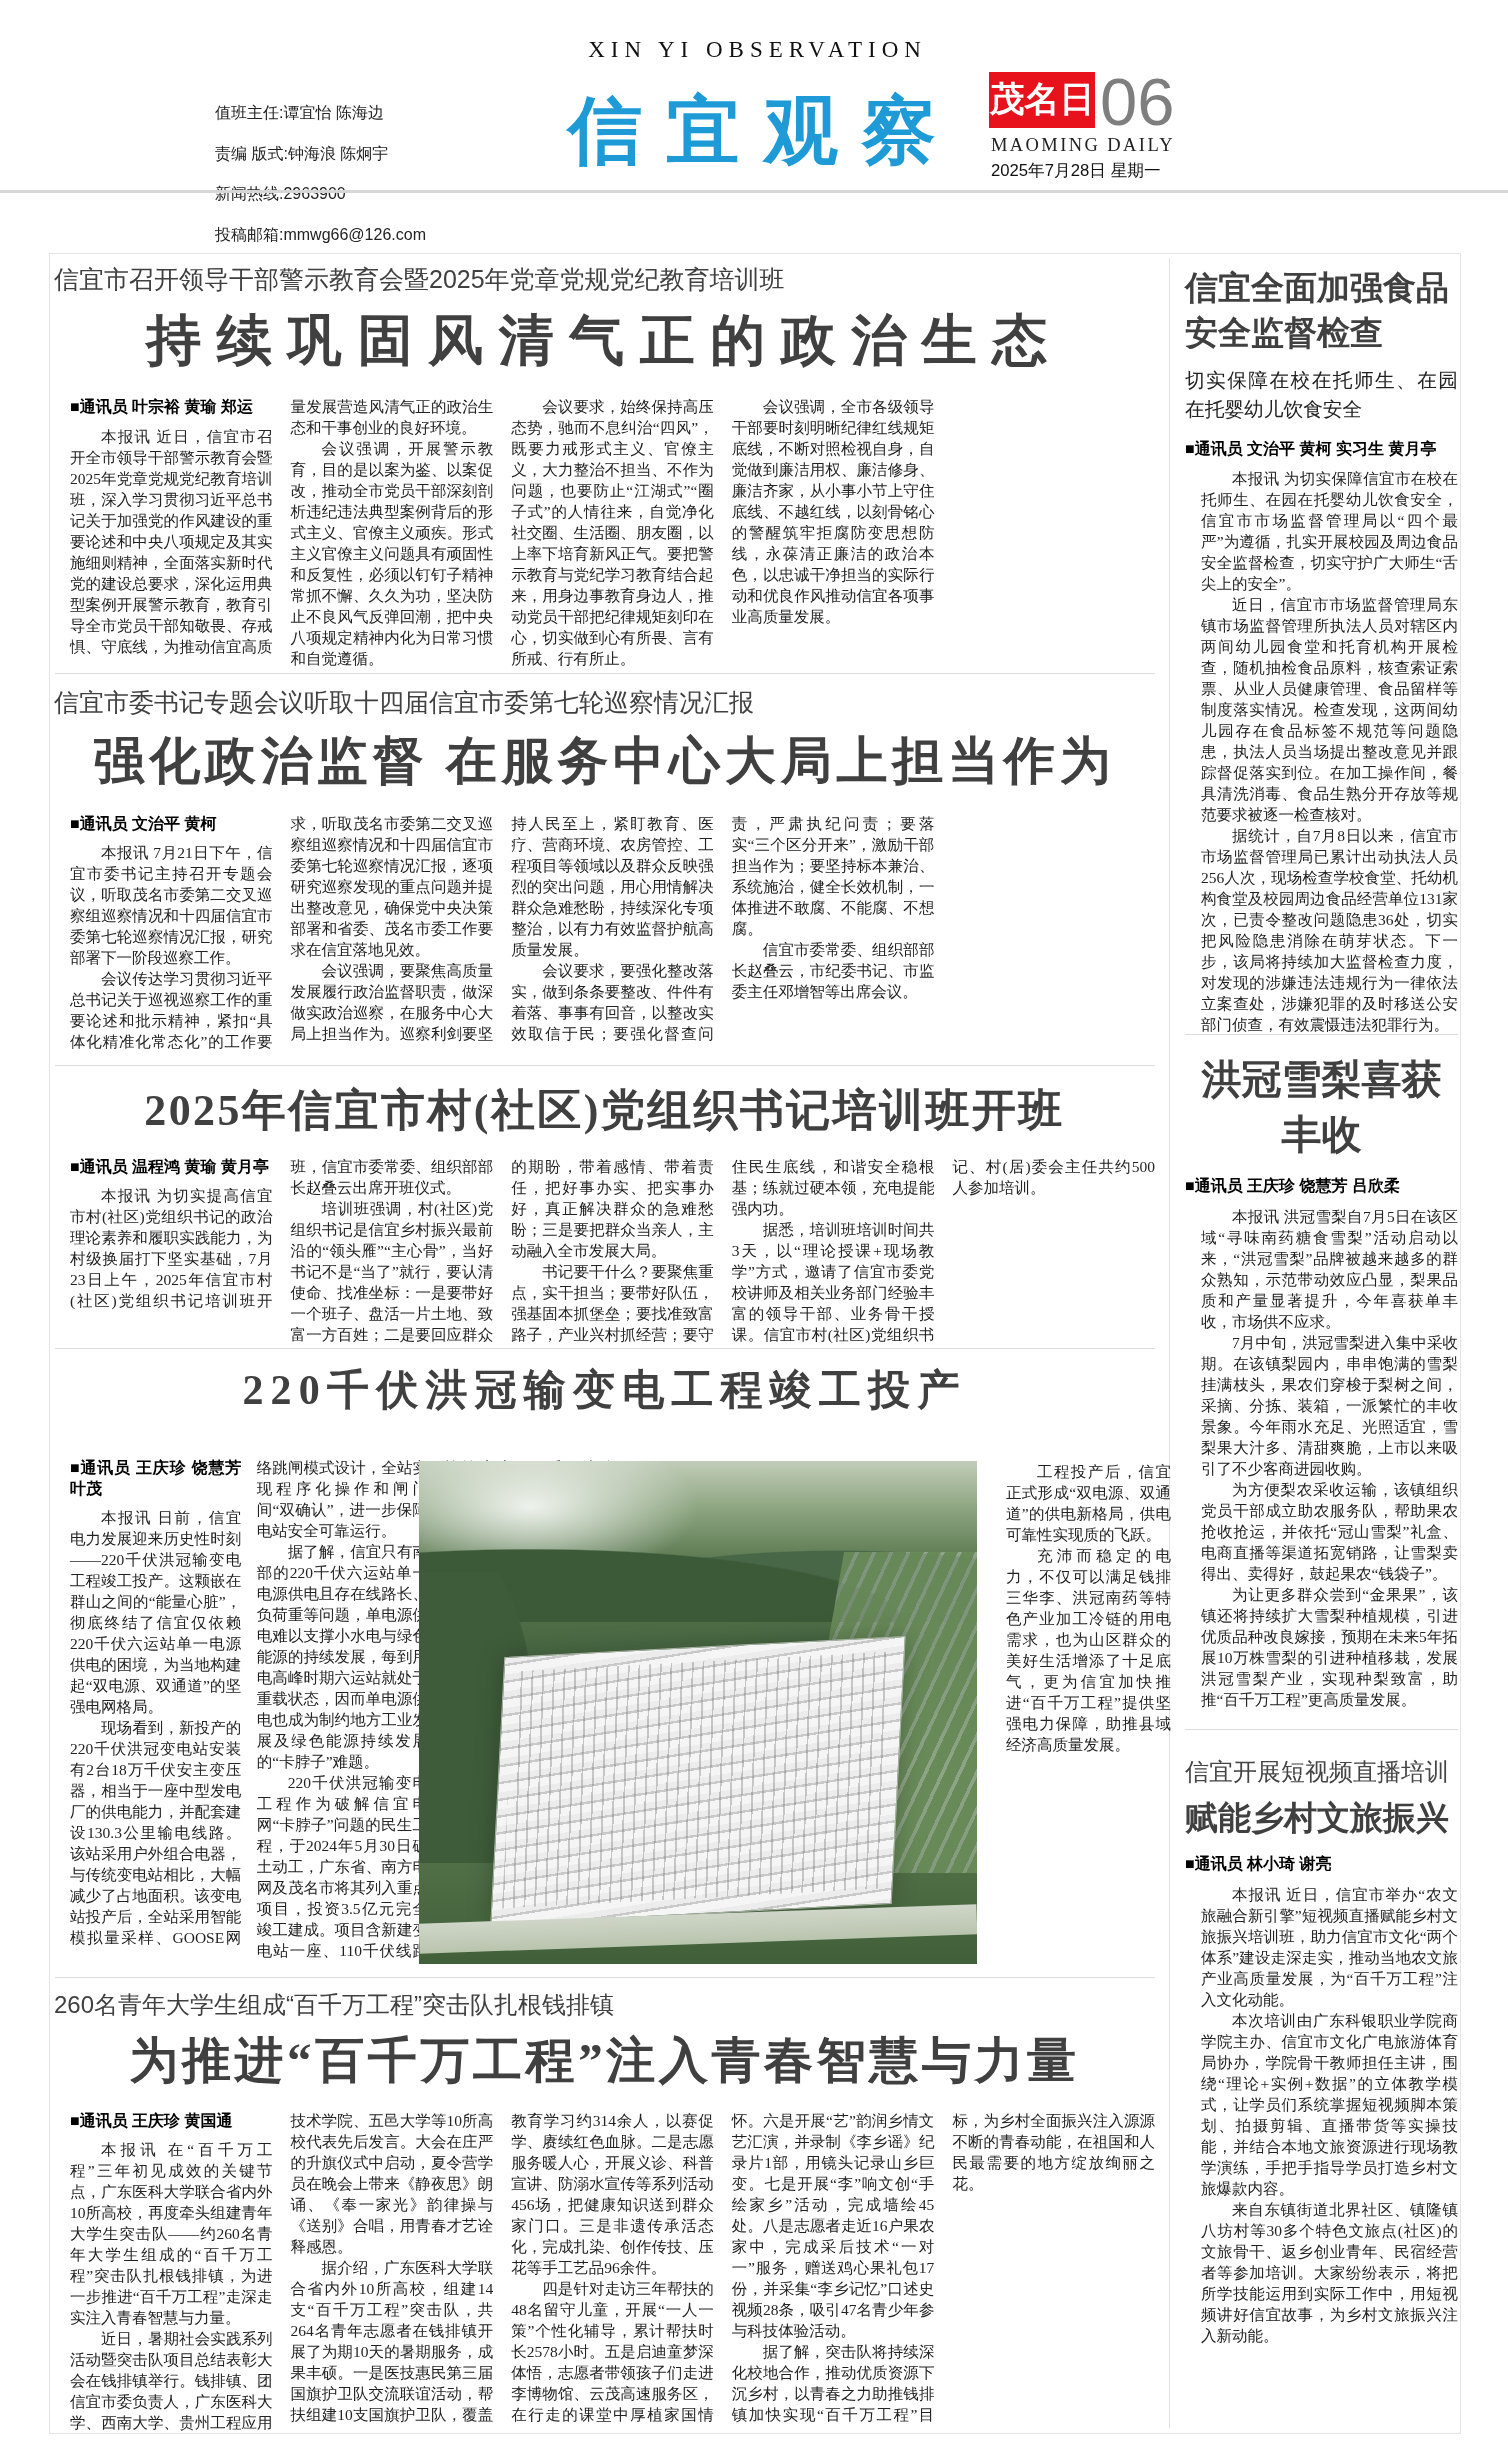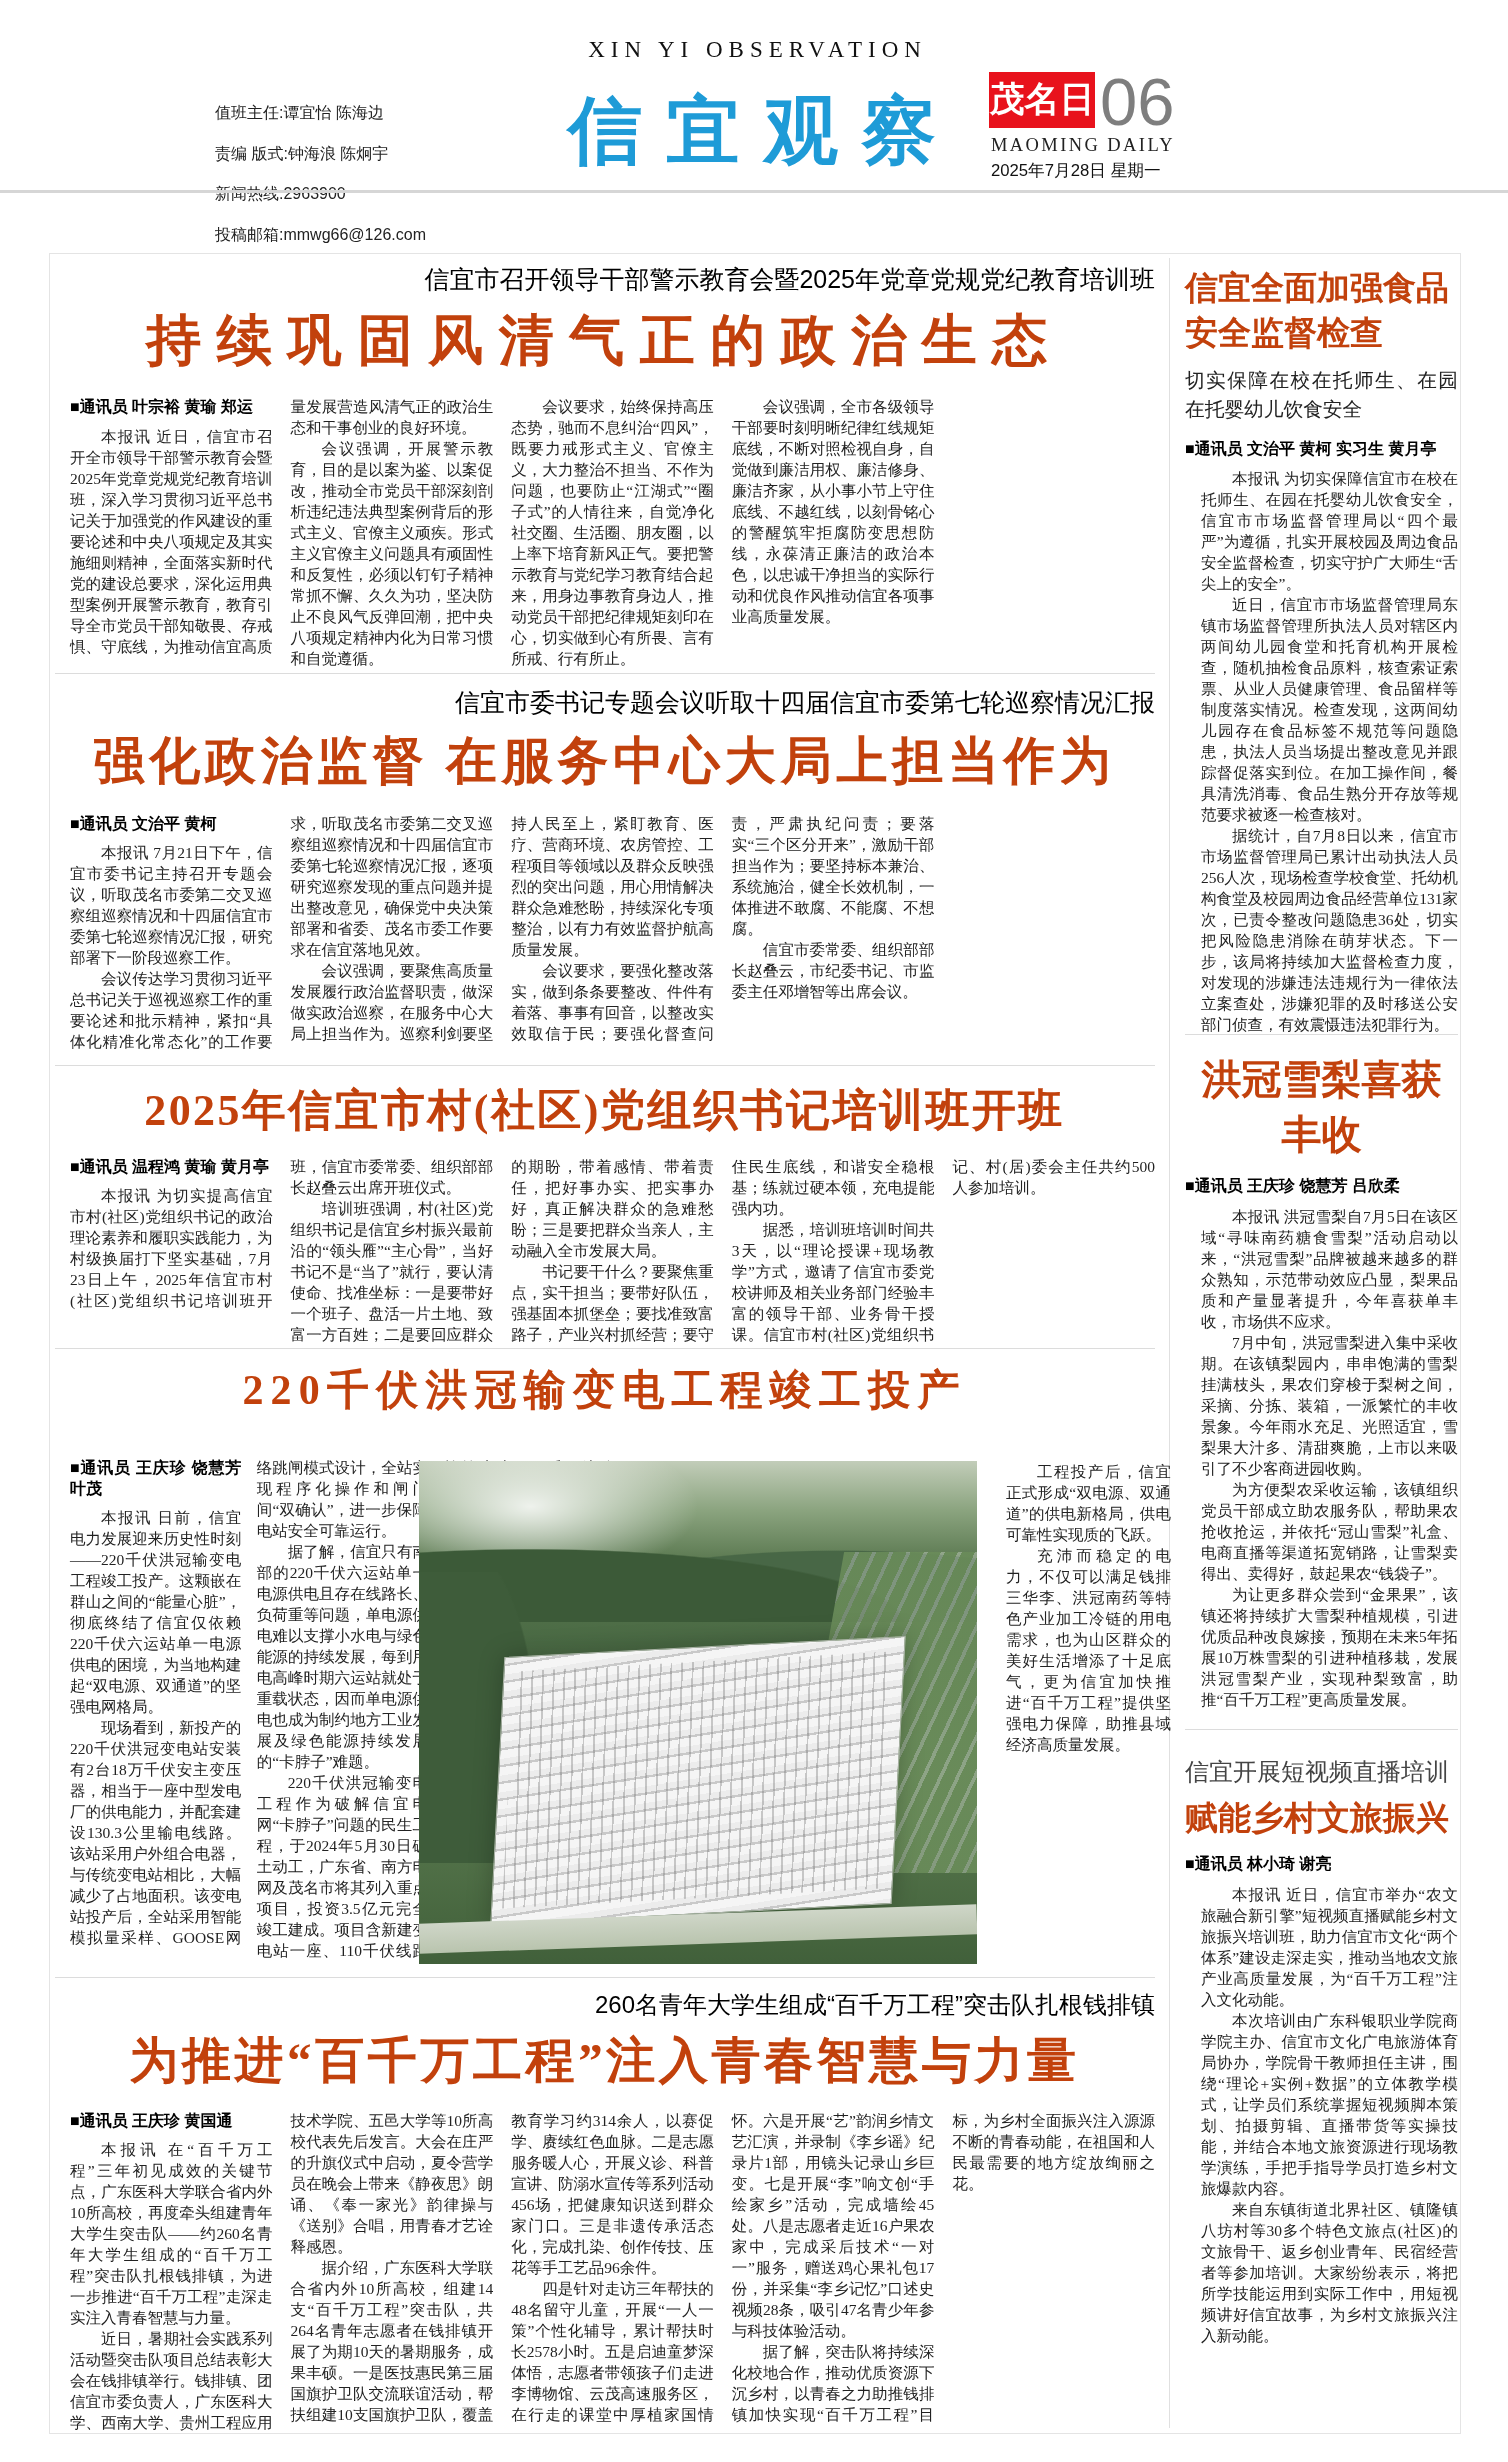--- a/index.html
+++ b/index.html
@@ -11,22 +11,22 @@
   
   .eng{font-family:"Liberation Serif",serif;letter-spacing:6px;font-size:23px;color:#111;text-align:center;}
   .info{font-family:"Liberation Sans",sans-serif;font-size:16px;line-height:24.5px;color:#222;}
   .ptitle{font-weight:700;font-size:74px;letter-spacing:24px;color:#1e9bd7;white-space:nowrap;}
   .logobox{background:#e8121c;color:#ffffff;text-align:center;font-weight:700;
            font-family:"Liberation Serif",serif;}
   .pagenum{font-family:"Liberation Sans",sans-serif;font-size:67px;font-weight:500;color:#7e7e7e;}
   .logosub{font-family:"Liberation Serif",serif;font-size:18.5px;letter-spacing:2.4px;color:#222;}
   .dateline{font-family:"Liberation Sans",sans-serif;font-size:16.7px;color:#111;}
   
-  .kicker{text-align:right;font-family:"Liberation Sans",sans-serif;font-weight:500;color:#000000;}
-  .hl{text-align:center;font-weight:700;color:#c2410c;margin:0;}
+  .kicker{text-align:left;font-family:"Liberation Sans",sans-serif;font-weight:500;color:#404040;}
+  .hl{text-align:center;font-weight:700;color:#404040;margin:0;}
   .body-text{text-align:justify;font-size:15.5px;line-height:21px;column-fill:auto;color:#222;margin-left:16px;}
   .para{margin:0;text-indent:2em;}
   .byline{font-family:"Liberation Sans",sans-serif;font-weight:700;font-size:16px;
           margin:0 0 8.4px 0;text-indent:0;color:#000;}
   .plist{display:contents;}
   .subtitle{font-size:19.7px;line-height:29px;color:#222;text-align:justify;}
   
   .photo{position:absolute;overflow:hidden;
          background:linear-gradient(180deg,#c2cdb9 0%,#8aa37e 10%,#5a7850 20%,#4a6a44 36%,#5d7d52 62%,#41603a 100%);}
   .ph-fog{position:absolute;left:-10%;top:-6%;width:60%;height:30%;

